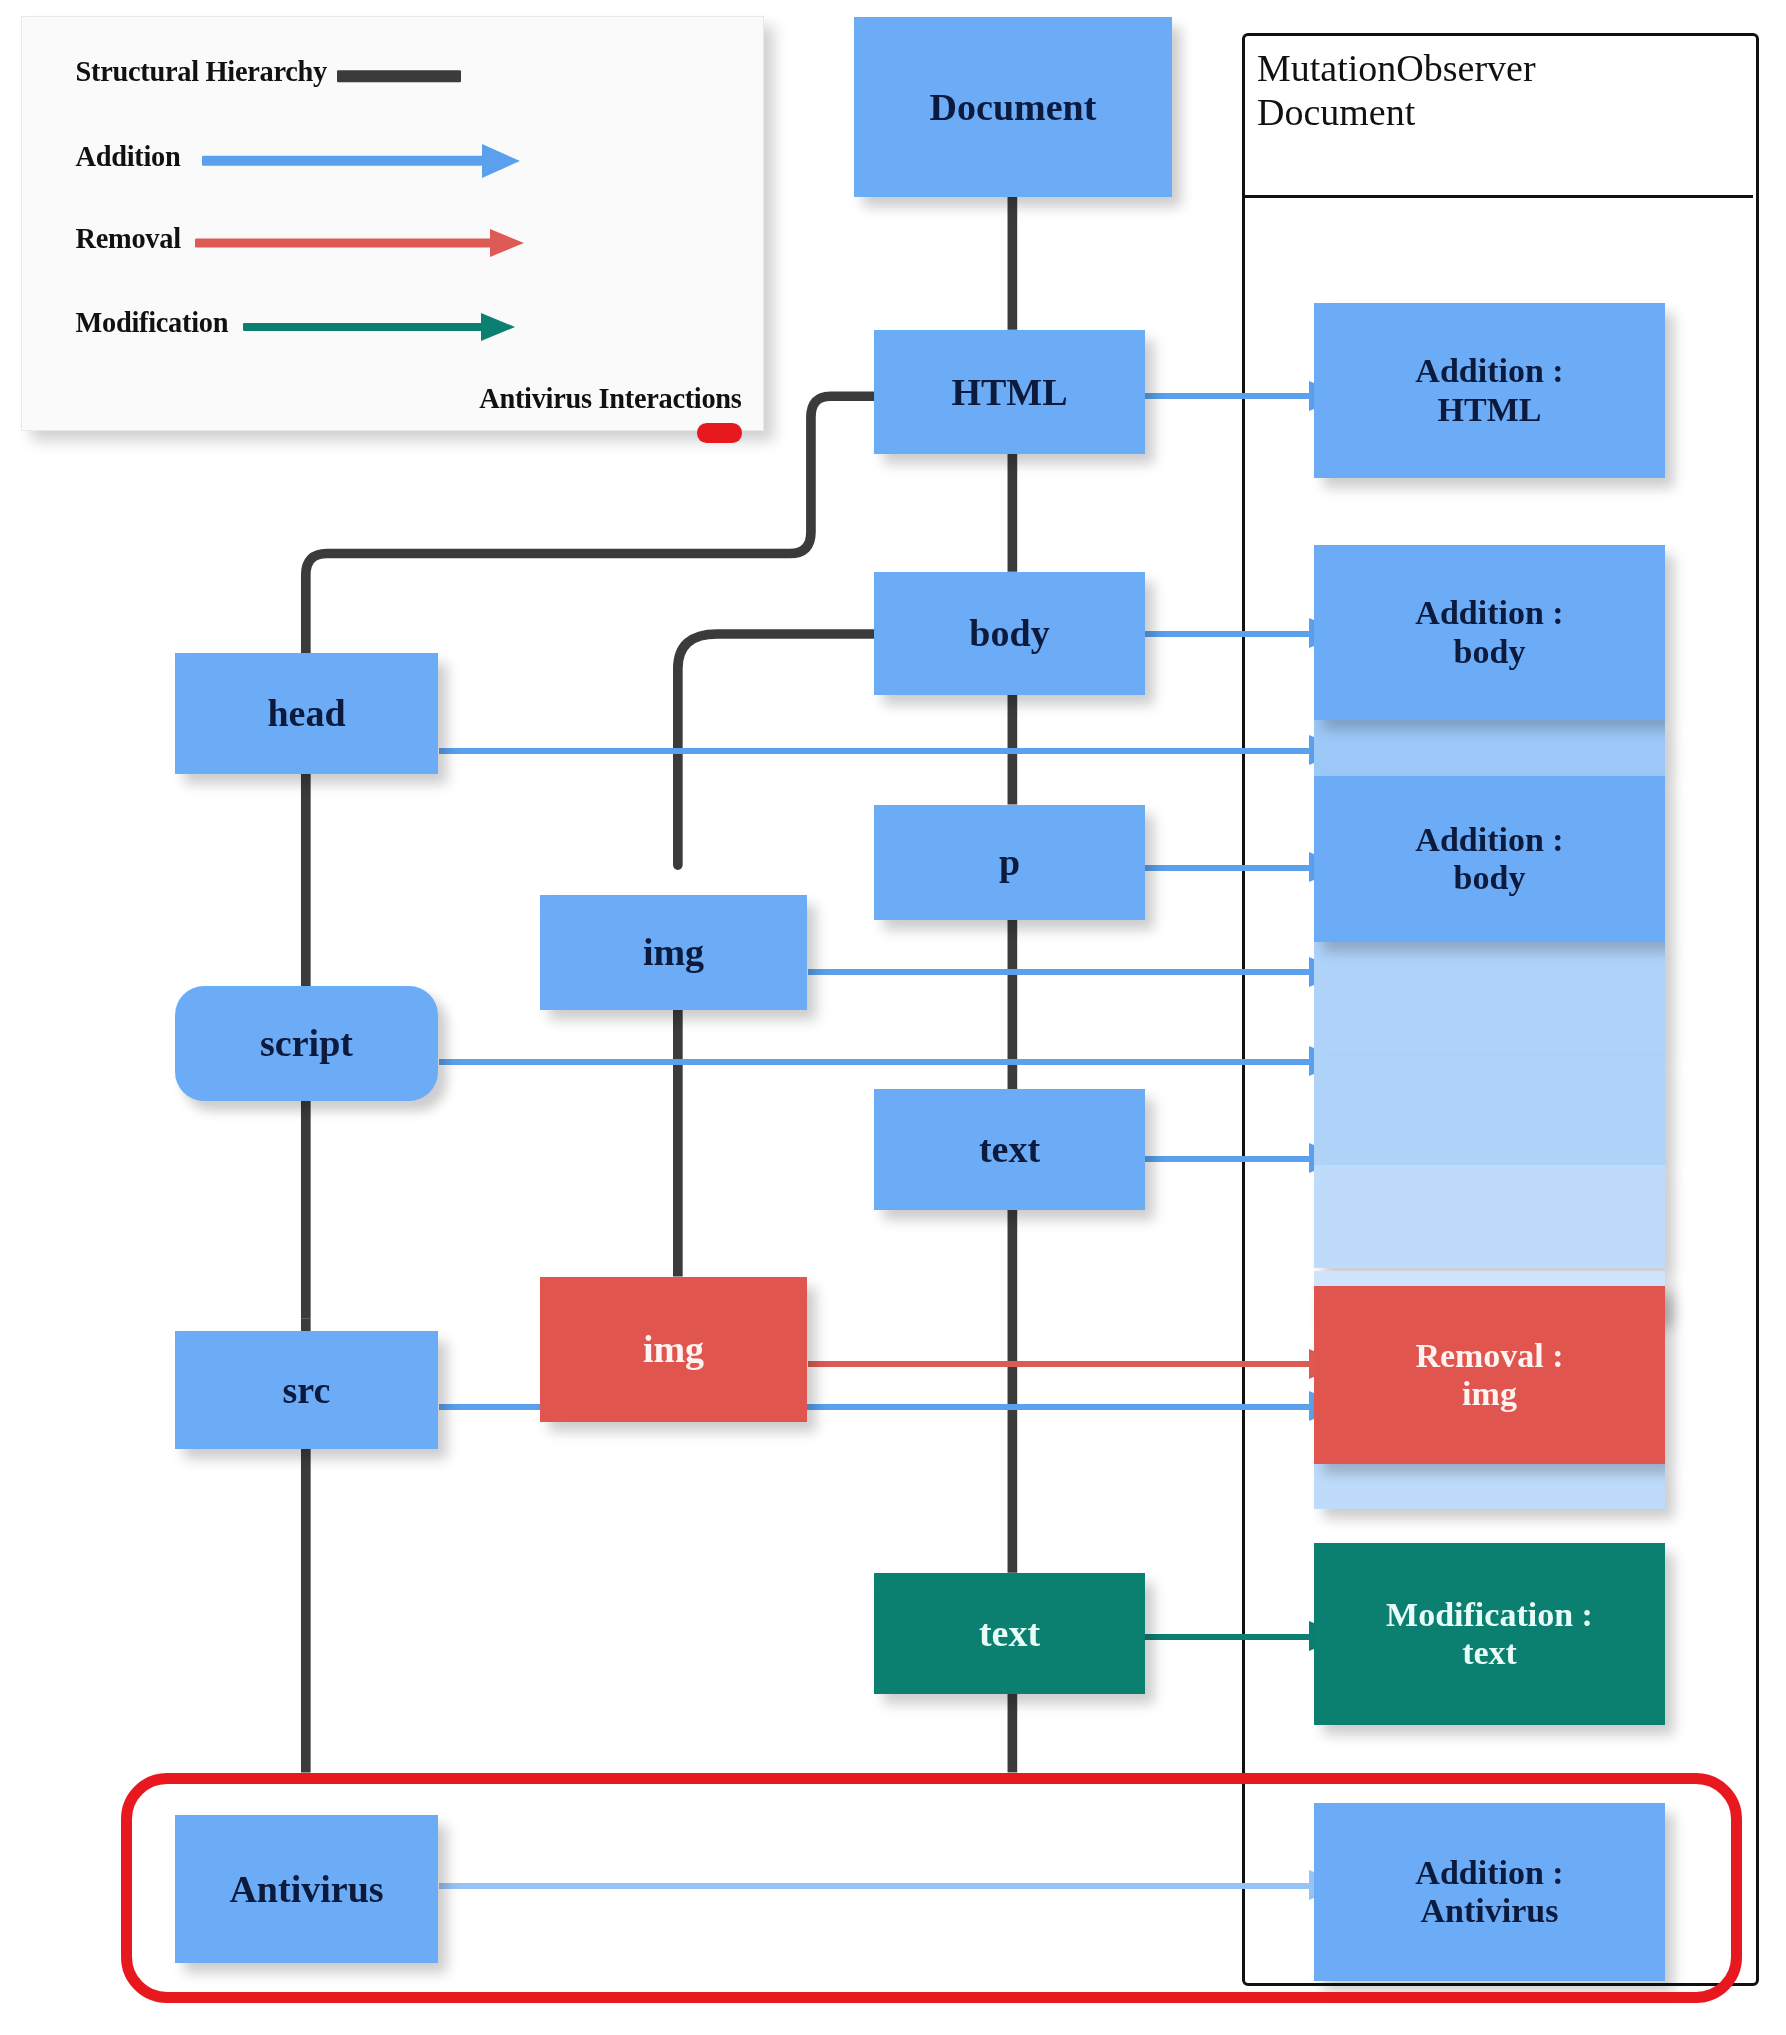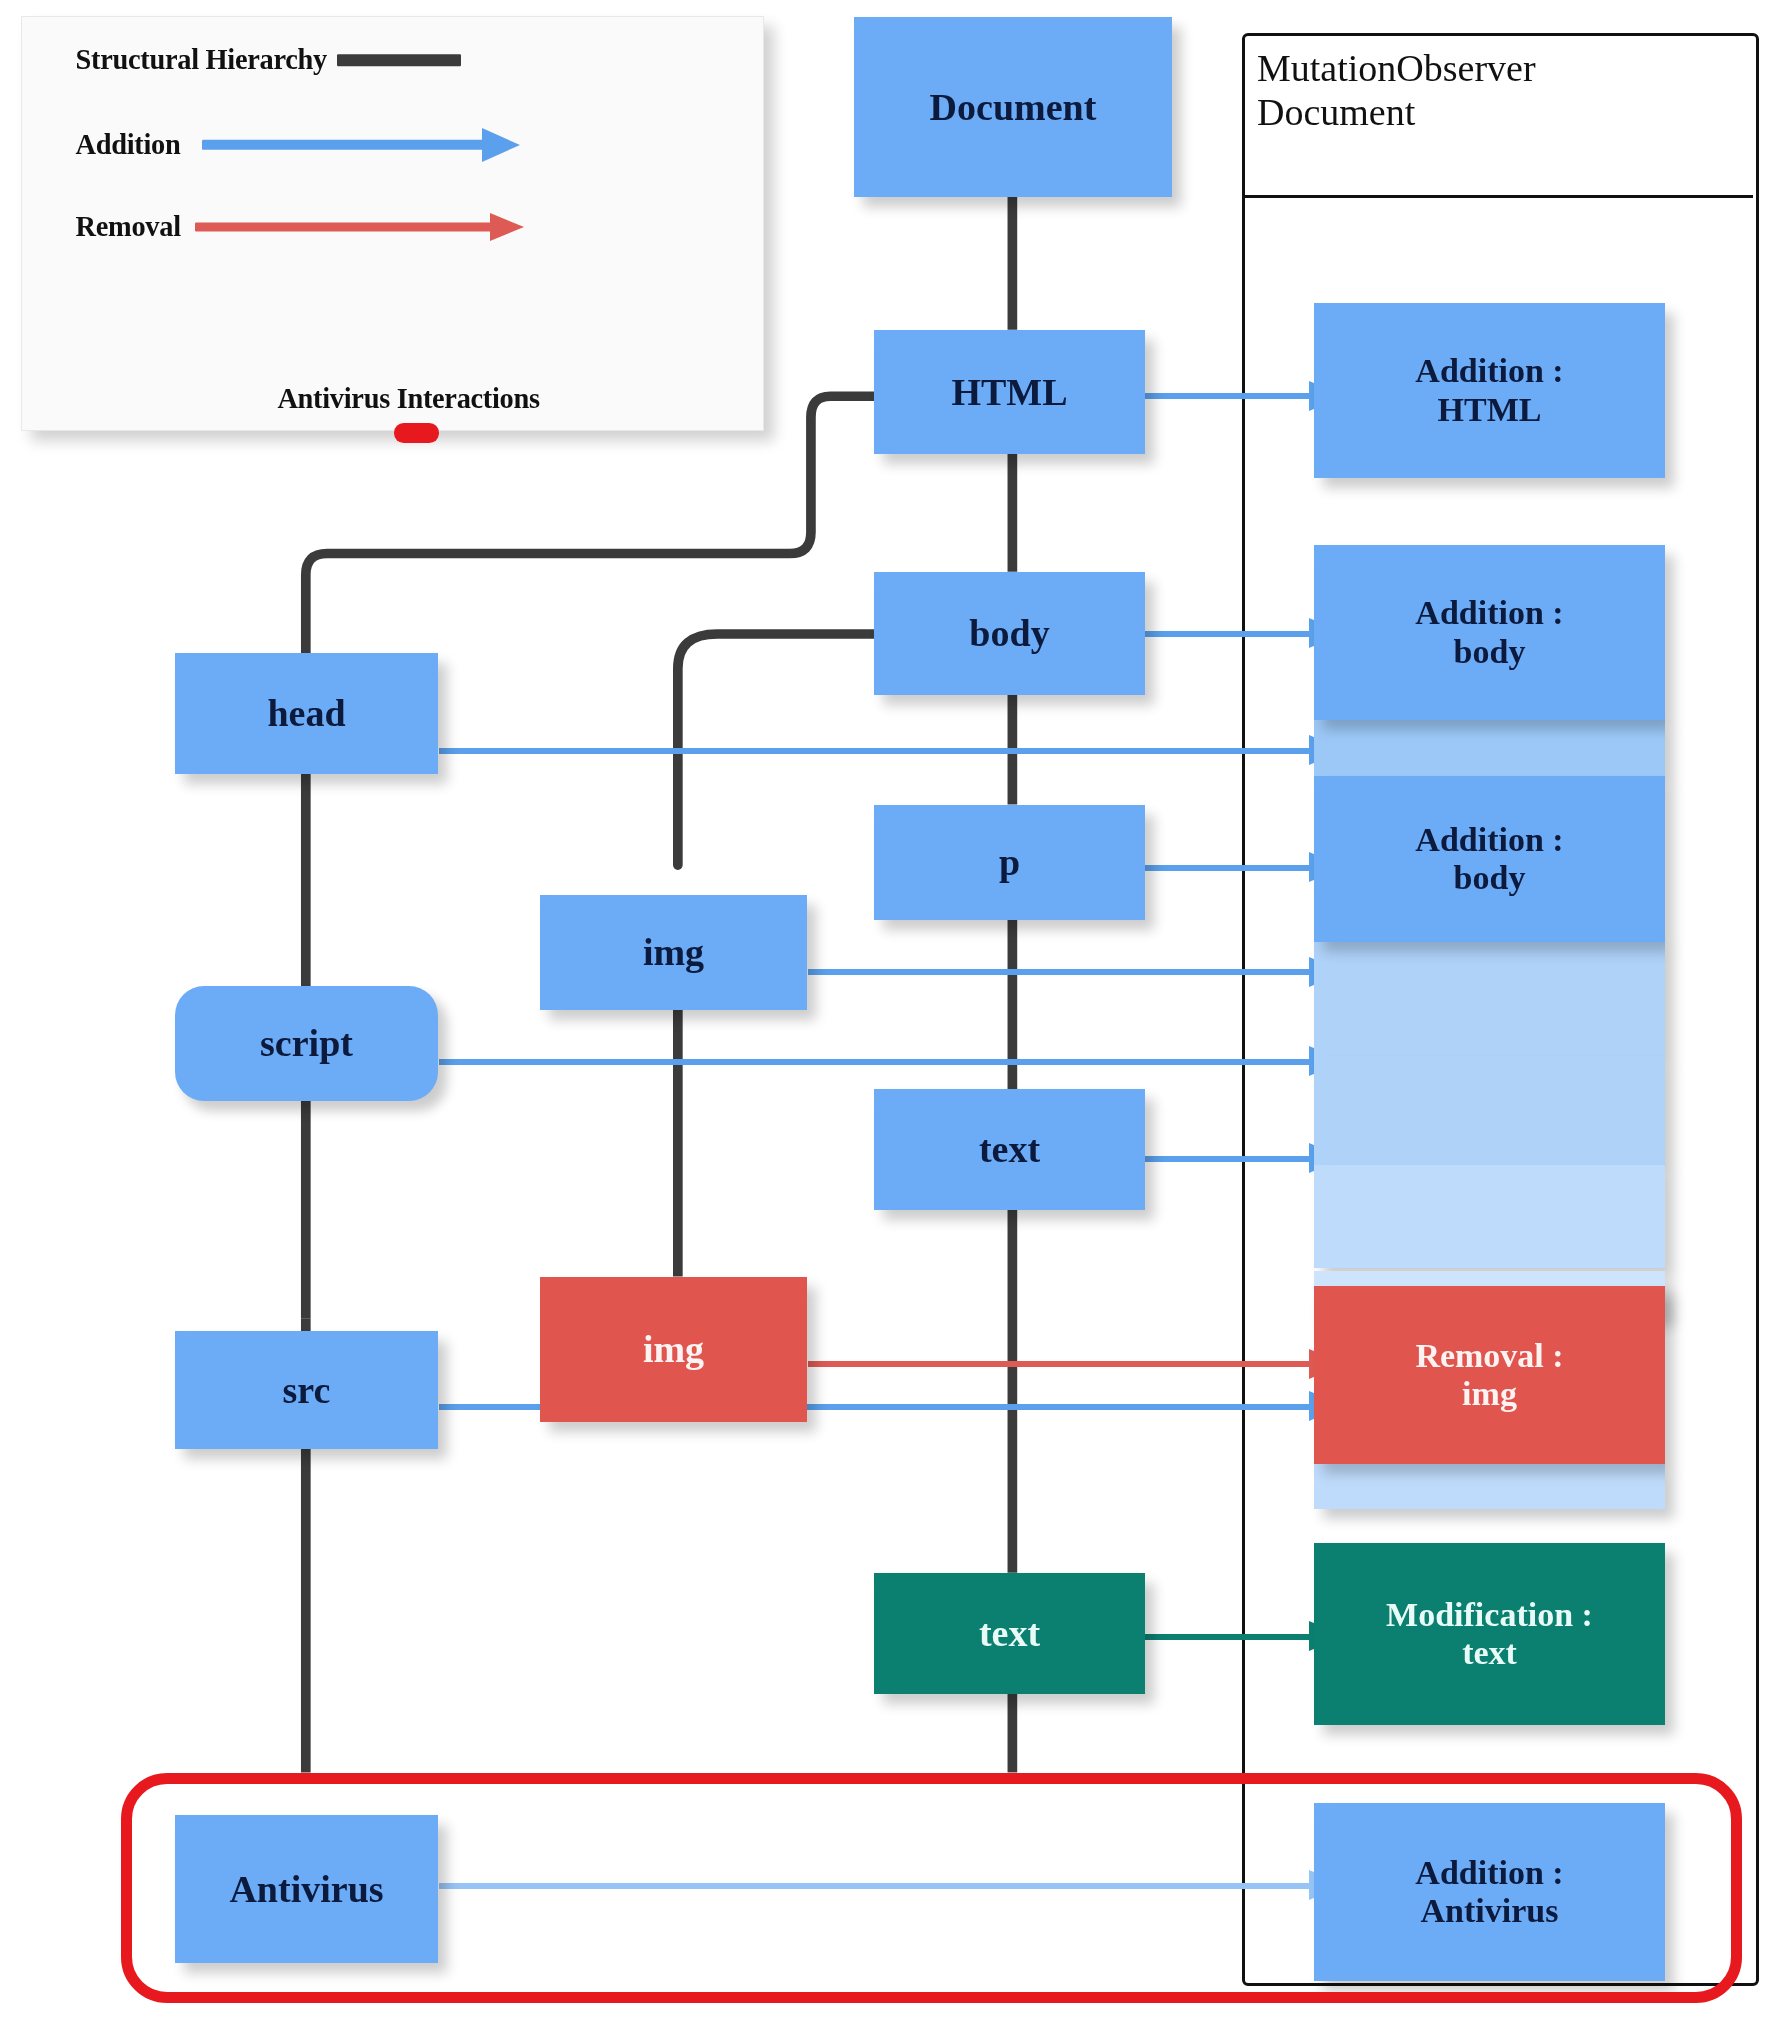--- a/index.html
+++ b/index.html
@@ -7,21 +7,21 @@
   #stage{position:relative;width:1787px;height:2035px;background:#fff;overflow:hidden;}
 
   
   .legend{
     position:absolute;left:20.6px;top:15.7px;width:741px;height:413px;
     background:#fafafa;border:0.6px solid #e8e8e8;
     box-shadow:9.7px 9.7px 13.3px rgba(0,0,0,.18);
   }
   .legend-row{
     position:absolute;left:0;width:100%;height:56px;
-    display:flex;align-items:center;gap:8px;
+    display:flex;align-items:flex-end;gap:8px;
   }
   .legend-label{
     font-weight:bold;color:#111;font-size:28.4px;letter-spacing:-0.3px;
     white-space:nowrap;
   }
   .lg-sample{position:relative;height:24px;flex:0 0 auto;margin-left:2.4px;}
 
   .bar{position:absolute;top:50%;transform:translateY(-50%);height:10.3px;border-radius:1.2px;}
   .head-tri{
     position:absolute;top:50%;transform:translateY(-50%);
@@ -97,20 +97,27 @@
     </div>
 
     <div class="legend-row" style="top:182px;left:54px;width:666px;">
       <span class="legend-label">Removal</span>
       <span class="lg-sample" style="width:339px;margin-left:6px;">
         <span class="bar" style="left:0;width:299px;background:#DE5A55;height:9px;"></span>
         <span class="head-tri small" style="left:295px;border-left:34px solid #DE5A55;"></span>
       </span>
     </div>
 
+    <div class="legend-row" style="top:266px;left:54px;width:666px;">
+      <span class="legend-label">Modification</span>
+      <span class="lg-sample" style="width:284px;margin-left:7.3px;">
+        <span class="bar" style="left:0;width:242px;background:#0B8070;height:7.9px;"></span>
+        <span class="head-tri small" style="left:238px;border-left:34px solid #0B8070;"></span>
+      </span>
+    </div>
 
     <div class="legend-row" style="top:366px;left:54px;width:666px;flex-direction:column;">
       <span class="legend-label">Antivirus Interactions</span>
       <span class="av-box"></span>
     </div>
   </div>
 
   <div class="records-panel"></div>
   <div class="records-divider"></div>
   <div class="records-title">

